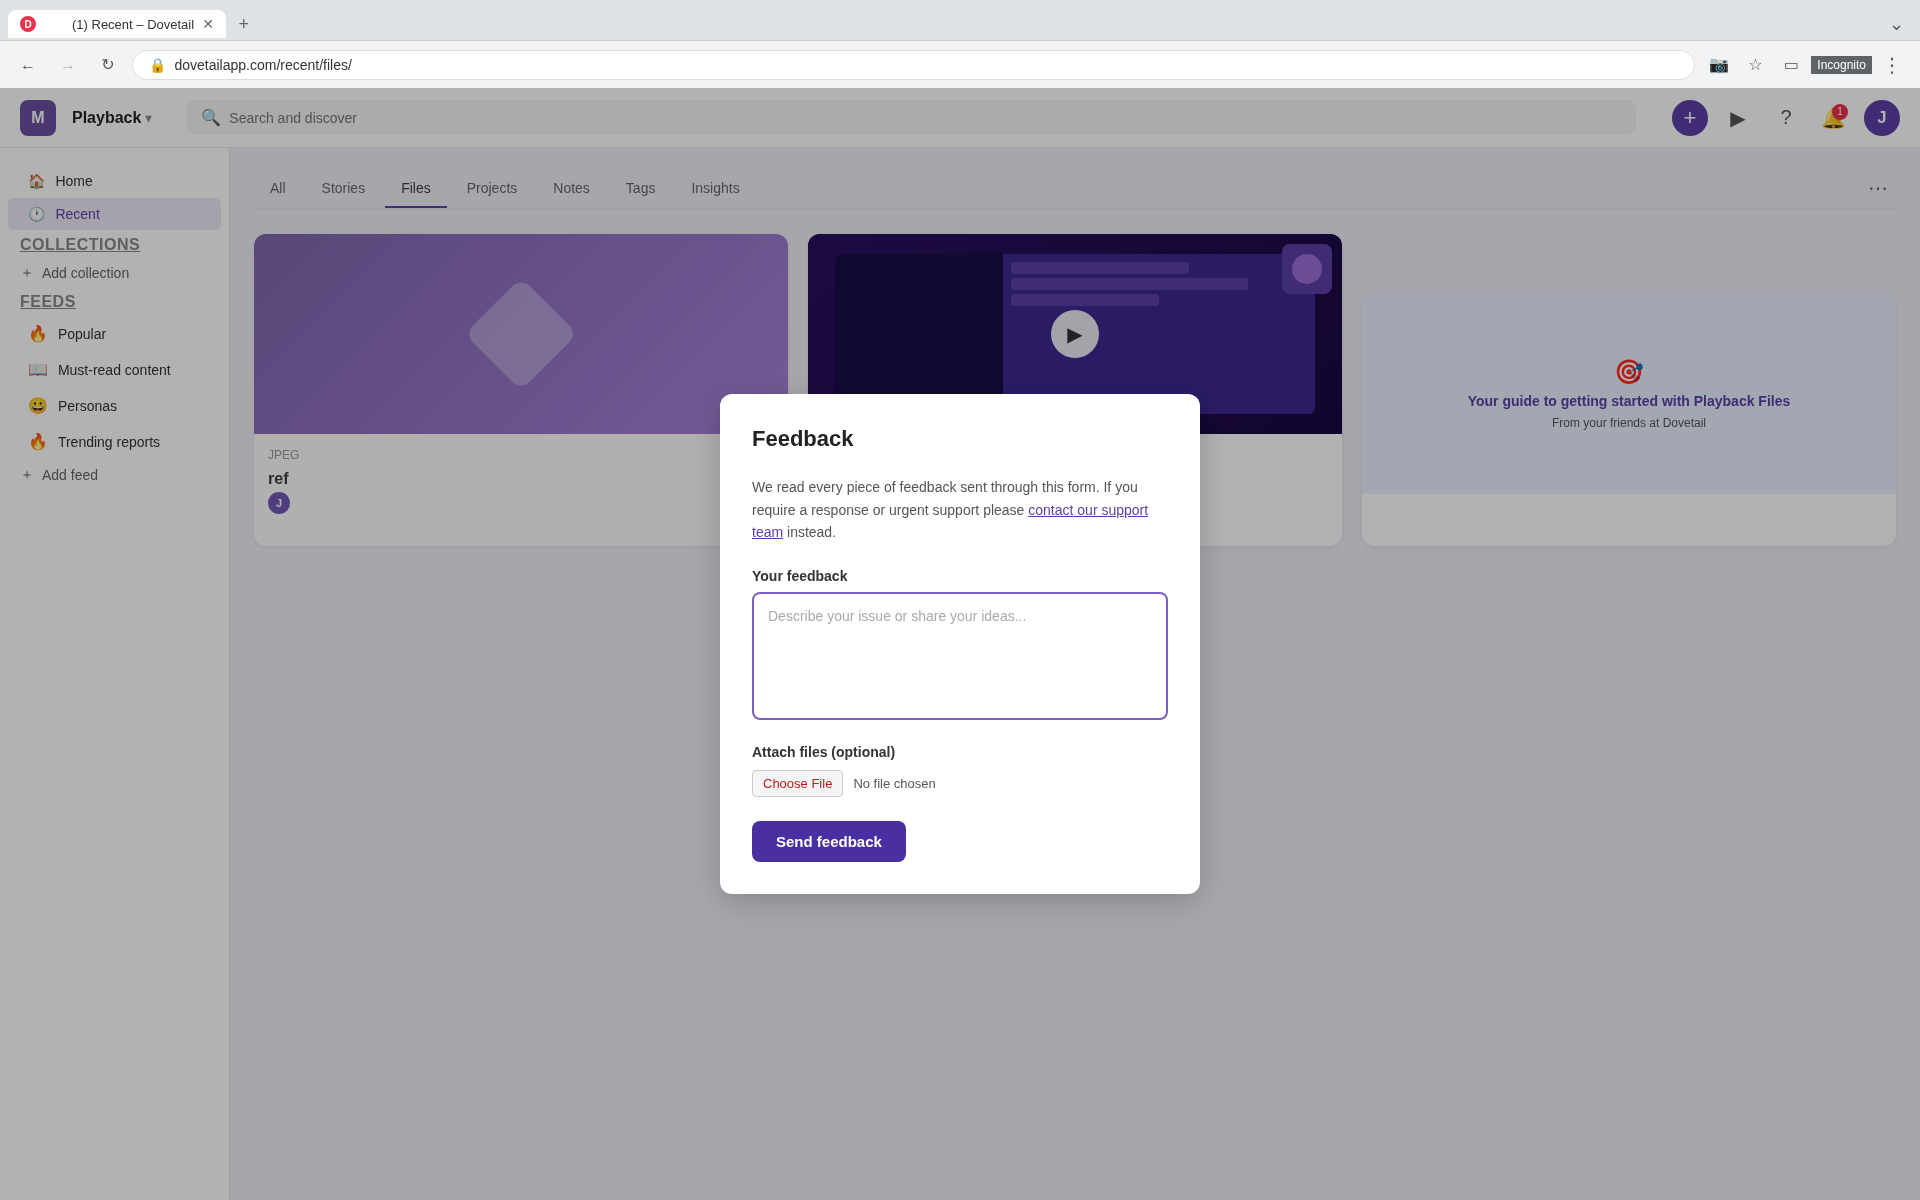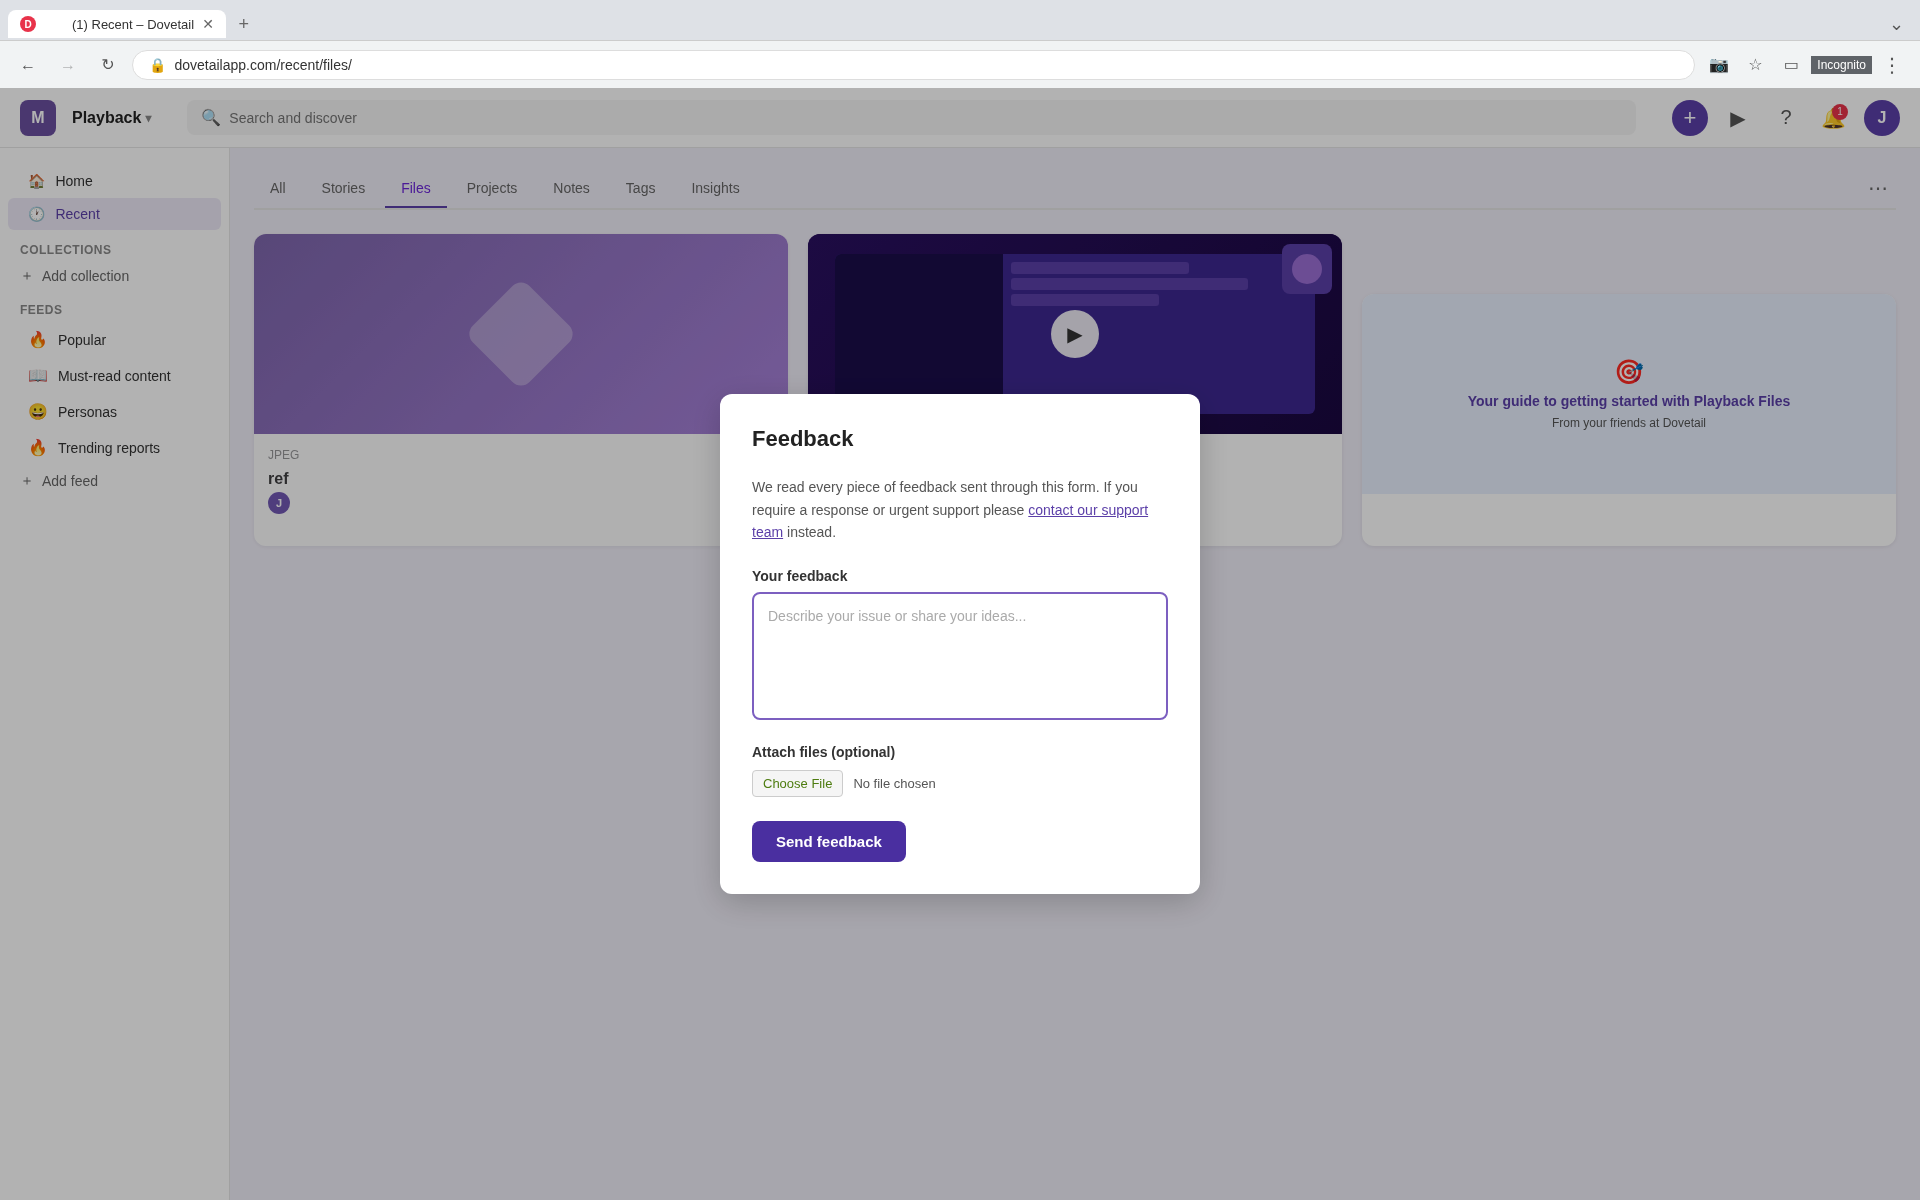--- a/index.html
+++ b/index.html
@@ -34,29 +34,29 @@
     .notification-dot { position: absolute; top: 4px; right: 4px; background: #e8334a; color: white; border-radius: 50%; width: 16px; height: 16px; font-size: 10px; display: flex; align-items: center; justify-content: center; }
     .avatar { width: 36px; height: 36px; background: #5b3fa8; border-radius: 50%; display: flex; align-items: center; justify-content: center; color: white; font-weight: bold; }
 
     
     .content-area { display: flex; flex: 1; overflow: hidden; }
 
     
     .sidebar { width: 230px; background: white; border-right: 1px solid #e5e5e5; padding: 16px 0; flex-shrink: 0; }
     .sidebar-item { display: flex; align-items: center; padding: 8px 20px; cursor: pointer; border-radius: 6px; margin: 1px 8px; font-size: 14px; color: #333; gap: 10px; }
     .sidebar-item.active { background: #ede9f7; color: #5b3fa8; font-weight: 500; }
-    .sidebar-section-title { font-size: 12px; color: #888; font-weight: 600; padding: 12px 20px 4px; text-transform: uppercase; letter-spacing: 0.5px; }
+    .sidebar-section-title { font-size: 16px; color: #888; font-weight: 600; padding: 5px 20px 4px; text-transform: uppercase; letter-spacing: 0.5px; text-decoration: underline; }
     .sidebar-add { display: flex; align-items: center; gap: 8px; padding: 6px 20px; cursor: pointer; color: #666; font-size: 14px; }
     .feed-icon { font-size: 16px; }
 
     
     .main { flex: 1; overflow: hidden; padding: 20px 24px; position: relative; }
     .tabs { display: flex; align-items: center; border-bottom: 2px solid #e5e5e5; margin-bottom: 24px; gap: 4px; }
     .tab { padding: 10px 16px; font-size: 14px; color: #666; cursor: pointer; border-bottom: 2px solid transparent; margin-bottom: -2px; }
-    .tab.active { color: #6d28d9; border-bottom: 2px solid #5b3fa8; font-weight: 500; }
+    .tab.active { color: #404040; border-bottom: 2px solid #5b3fa8; font-weight: 500; }
     .tab-more { margin-left: auto; color: #666; font-size: 20px; cursor: pointer; padding: 8px; }
 
     
     .cards-grid { display: grid; grid-template-columns: repeat(3, 1fr); gap: 20px; }
     .card { background: white; border-radius: 12px; overflow: hidden; box-shadow: 0 1px 4px rgba(0,0,0,0.08); }
     .card-thumbnail { height: 200px; background: #ccc; position: relative; overflow: hidden; }
     .card-thumbnail.purple-grad { background: linear-gradient(135deg, #6b4fa0, #9b6fd4); display: flex; align-items: center; justify-content: center; }
     .card-thumbnail.guide { background: #e8f0fe; display: flex; flex-direction: column; align-items: center; justify-content: center; padding: 16px; }
     .play-btn { width: 48px; height: 48px; background: rgba(255,255,255,0.9); border-radius: 50%; display: flex; align-items: center; justify-content: center; color: #333; font-size: 20px; }
     .card-info { padding: 14px; }
@@ -77,21 +77,21 @@
     .modal { background: white; border-radius: 12px; width: 480px; padding: 32px; box-shadow: 0 8px 32px rgba(0,0,0,0.2); position: relative; }
     .modal-title { font-size: 22px; font-weight: 700; color: #222; margin-bottom: 24px; }
     .modal-description { font-size: 14px; color: #555; line-height: 1.6; margin-bottom: 24px; }
     .modal-description a { color: #5b3fa8; text-decoration: underline; }
     .form-label { font-size: 14px; font-weight: 600; color: #333; margin-bottom: 8px; display: block; }
     .form-textarea { width: 100%; border: 2px solid #7c5fc0; border-radius: 8px; padding: 14px; font-size: 14px; color: #555; resize: none; outline: none; height: 128px; font-family: inherit; }
     .form-textarea::placeholder { color: #aaa; }
     .attach-section { margin-top: 20px; margin-bottom: 24px; }
     .attach-label { font-size: 14px; font-weight: 600; color: #333; margin-bottom: 10px; display: block; }
     .file-input-row { display: flex; align-items: center; gap: 10px; }
-    .choose-file-btn { border: 1px solid #ccc; background: #f5f5f5; padding: 5px 10px; font-size: 13px; border-radius: 4px; cursor: pointer; color: #4d7c0f; }
+    .choose-file-btn { border: 1px solid #ccc; background: #f5f5f5; padding: 5px 10px; font-size: 13px; border-radius: 4px; cursor: pointer; color: #b91c1c; }
     .no-file-text { font-size: 13px; color: #555; }
     .send-feedback-btn { background: #4a2fa0; color: #ffffff; border: none; border-radius: 8px; padding: 12px 24px; font-size: 15px; font-weight: 700; cursor: pointer; }
 
     
     .diamond { width: 80px; height: 80px; background: rgba(255,255,255,0.3); transform: rotate(45deg); border-radius: 12px; }
 
     
     .video-thumb { width: 100%; height: 200px; background: linear-gradient(180deg, #2a1060 0%, #1a0840 100%); position: relative; display: flex; align-items: center; justify-content: center; overflow: hidden; }
 
     

